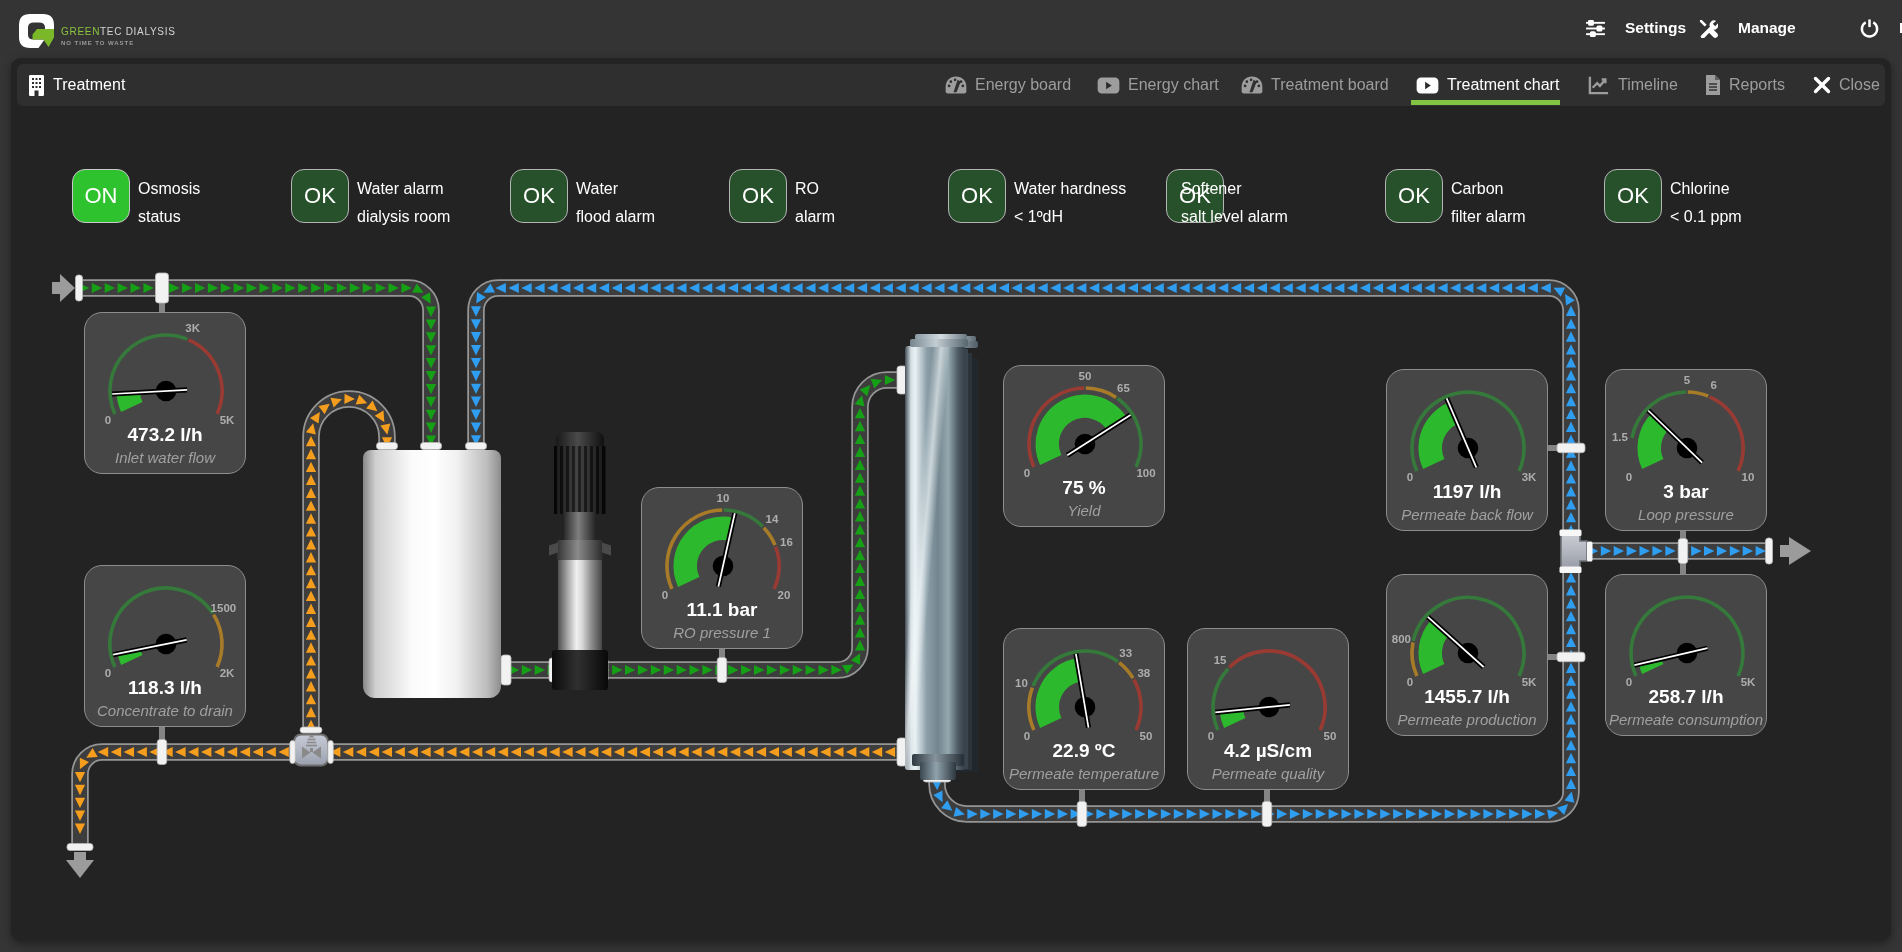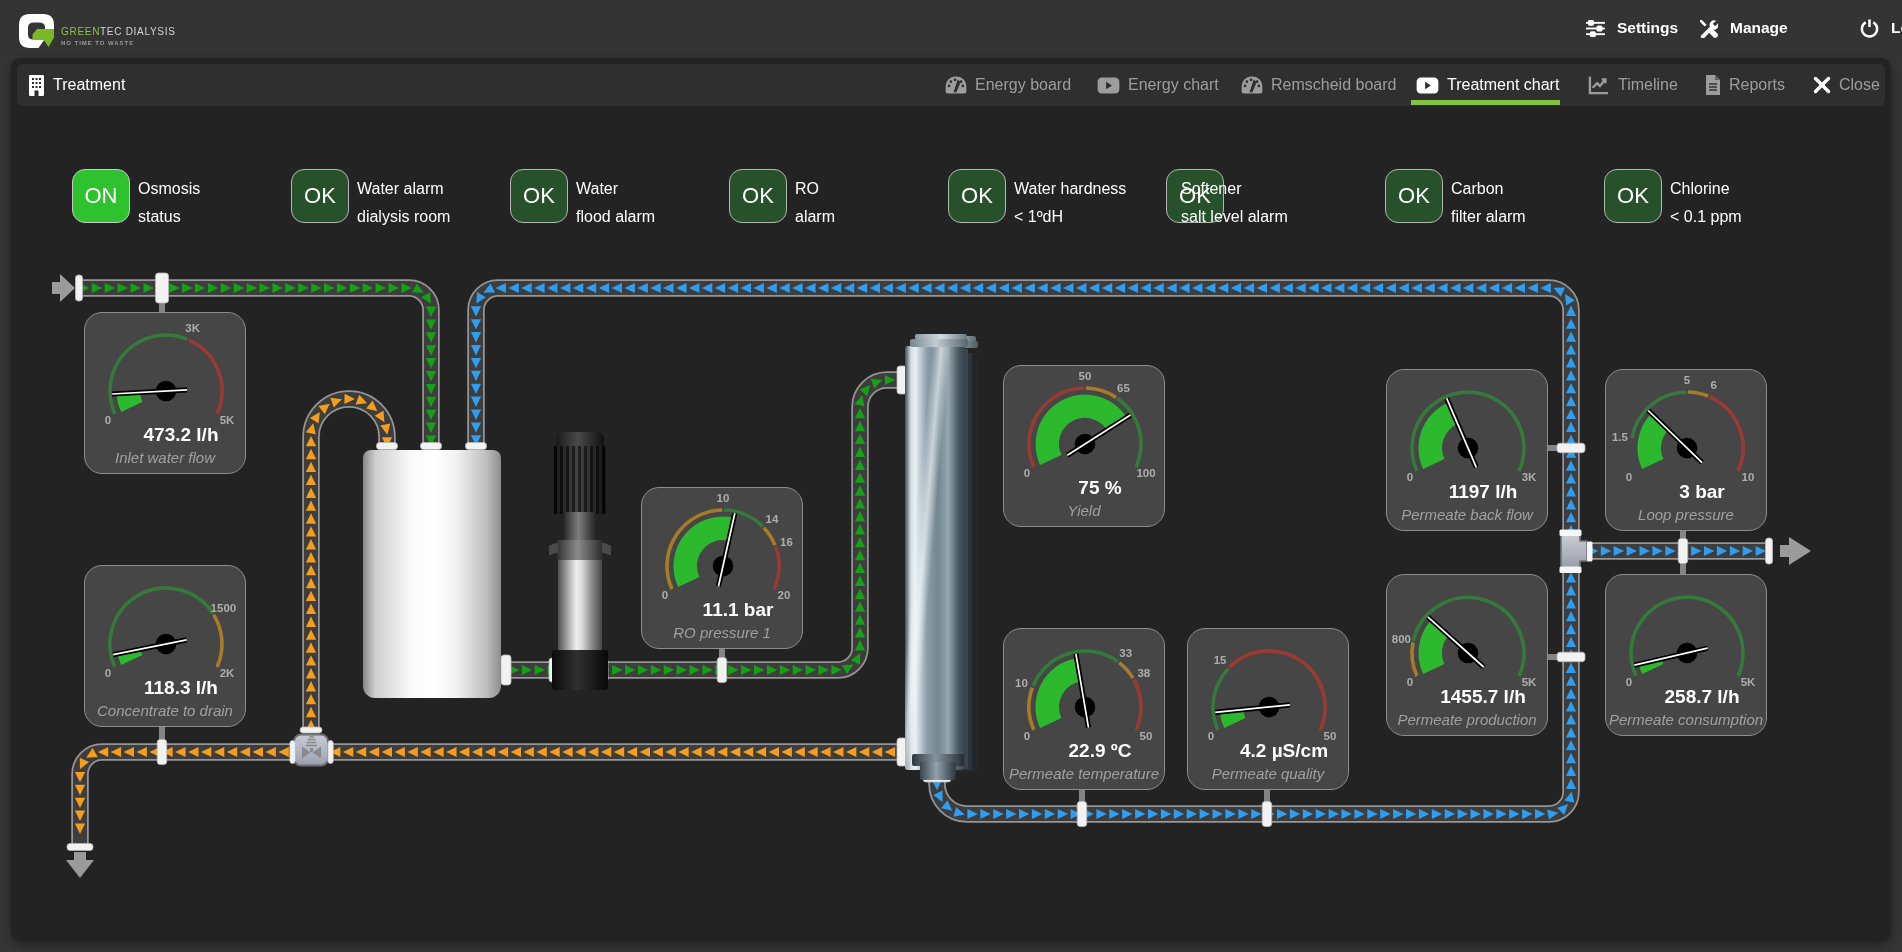--- a/index.html
+++ b/index.html
@@ -1,27 +1,27 @@
 <!DOCTYPE html>
 <html><head><meta charset="utf-8"><title>GreenTec Dialysis</title>
 <style>
 * { margin:0; padding:0; box-sizing:border-box; }
 html,body { width:1902px; height:952px; background:#353535; font-family:"Liberation Sans",sans-serif; overflow:hidden; }
 #hdr { position:absolute; left:0; top:0; width:1902px; height:56px; background:#343434; }
 #panel { position:absolute; left:11px; top:58px; width:1880px; height:883px; background:#232323; border-radius:10px; box-shadow:0 3px 10px rgba(0,0,0,.4); }
 #nav { position:absolute; left:6px; top:6px; width:1868px; height:42px; background:#2f2f2f; border-radius:6px; }
-.hitem { position:absolute; top:0; height:56px; display:flex; align-items:center; gap:12px; color:#fff; font-size:15.5px; font-weight:700; }
+.hitem { position:absolute; top:0; height:56px; display:flex; align-items:center; gap:20px; color:#fff; font-size:15.5px; font-weight:700; }
 .nitem { position:absolute; top:0; height:42px; display:flex; align-items:center; gap:8px; color:#9d9d9d; font-size:16px; }
 .nitem.act { color:#fff; }
 .bdg { position:absolute; top:169px; width:58px; height:54px; border-radius:13px; background:#27512b; border:1.5px solid #b5b5b5; color:#fff; font-size:22px; text-align:center; line-height:51px; }
 .bdg.on { background:#2ec22e; border-color:#c9c9c9; }
 .blb { position:absolute; top:175px; color:#fff; font-size:16px; line-height:28px; }
 .gauge { position:absolute; background:#464646; border:1.5px solid #8d8d8d; border-radius:18px; }
 .gl { font-size:11.5px; font-weight:700; fill:#adadad; text-anchor:middle; font-family:"Liberation Sans",sans-serif; }
-.gv { position:absolute; left:0; width:100%; top:111px; text-align:center; color:#fff; font-size:19px; font-weight:700;margin-left:16px; }
+.gv { position:absolute; left:0; width:100%; top:111px; text-align:center; color:#fff; font-size:19px; font-weight:700; }
 .gt { position:absolute; left:0; width:100%; top:136px; text-align:center; color:#a0a0a0; font-size:15px;font-style:italic; }
 </style></head>
 <body>
 <div id="hdr">
   <div style="position:absolute;left:19px;top:14px"><svg width="35" height="34" viewBox="0 0 35 34">
         <path d="M11 0 L24 0 Q35 0 35 11 L35 15 L26 15 L26 13.5 Q26 8.5 20 8.5 L15 8.5 Q9 8.5 9 13.5 L9 21 Q9 25.5 15 25.5 L25.5 25.5 L19.5 34 L11 34 Q0 34 0 23 L0 11 Q0 0 11 0 Z" fill="#fff"></path>
         <path d="M13.5 20.5 L18 15 L35 15 L35 23.5 L29.5 33 L24.5 25.5 L13.5 25.5 Z" fill="#7ab829"></path>
       </svg></div>
   <div style="position:absolute;left:61px;top:26px;font-size:10px;font-weight:400;letter-spacing:0.7px"><span style="color:#8bc53e">GREEN</span><span style="color:#d4d4d4">TEC DIALYSIS</span></div>
   <div style="position:absolute;left:61px;top:40px;font-size:6px;font-weight:700;letter-spacing:0.95px;color:#9a9a9a">NO TIME TO WASTE</div>
@@ -98,21 +98,21 @@
           <path d="M12 0.5 C5 0.5 0.5 5.5 0.5 12 L0.5 17 Q0.5 19.5 3 19.5 L21 19.5 Q23.5 19.5 23.5 17 L23.5 12 C23.5 5.5 19 0.5 12 0.5 Z" fill="#9d9d9d"></path>
           <g fill="#2f2f2f">
             <circle cx="4.3" cy="11" r="1.5"></circle>
             <circle cx="6.3" cy="6.3" r="1.5"></circle>
             <circle cx="11" cy="4.3" r="1.5"></circle>
             <circle cx="19.6" cy="11" r="1.5"></circle>
             <circle cx="17.6" cy="6.3" r="1.5"></circle>
             <path d="M9.2 18 L13.8 4.2 L17.2 6.4 L12.6 18 Z"></path>
           </g>
         </svg>
-        <span>Remscheid board</span>
+        <span>Treatment board</span>
       </div>
   <div class="nitem act" style="left:1399px">
         <svg width="23" height="17" viewBox="0 0 24 18">
           <rect x="0.5" y="0.5" width="23" height="17" rx="4.5" fill="#fff"></rect>
           <path d="M9.5 5 L15.5 9 L9.5 13 Z" fill="#2c2c2c"></path>
         </svg>
         <span>Treatment chart</span>
       </div>
   <div style="position:absolute;left:1394px;top:36px;width:149px;height:4.5px;background:#82c341"></div>
   <div class="nitem" style="left:1571px">

